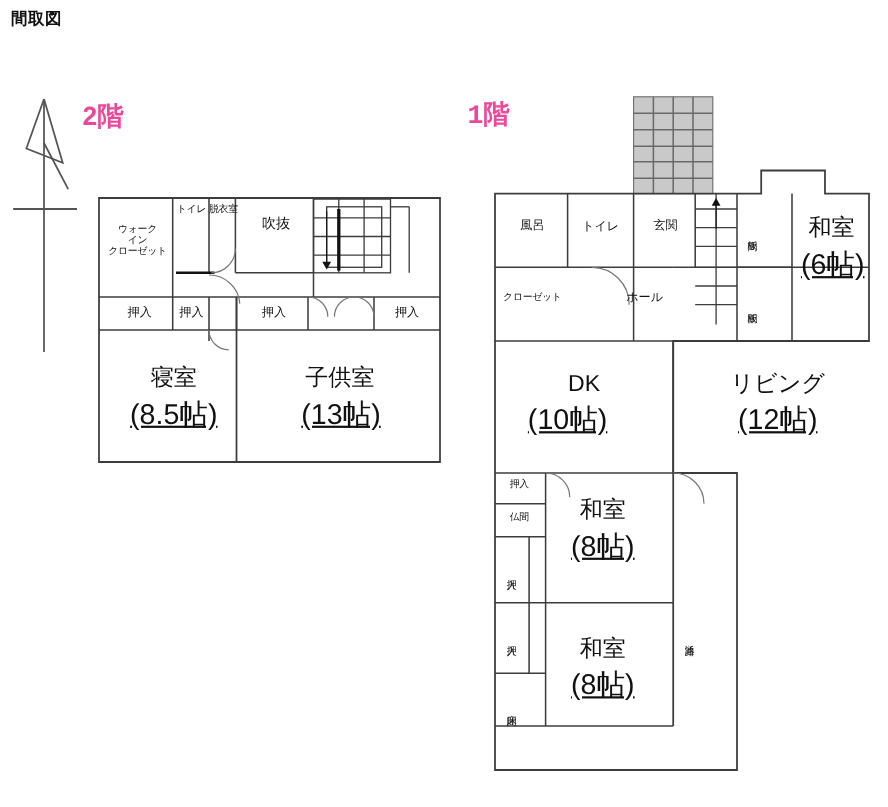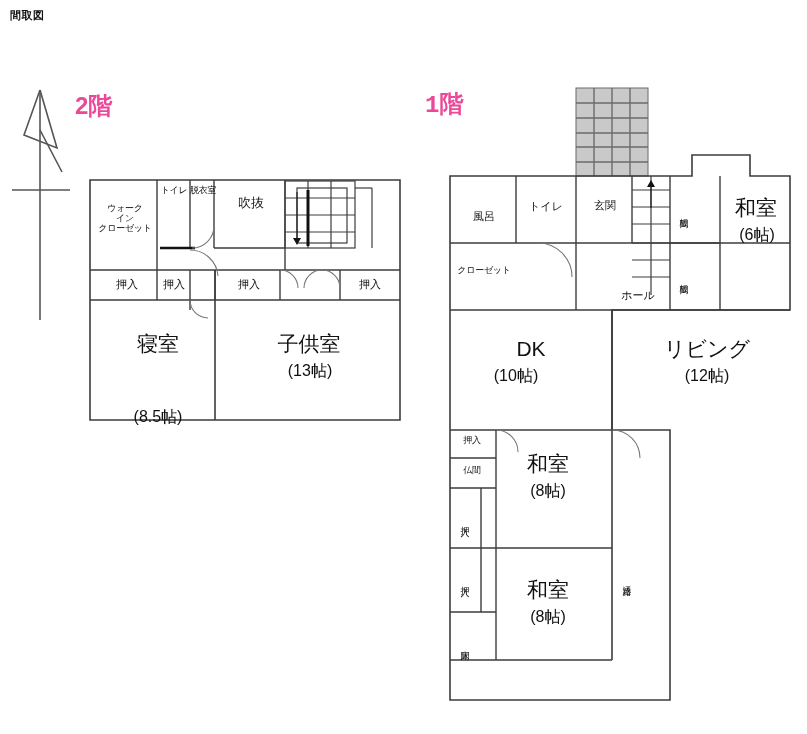--- a/index.html
+++ b/index.html
@@ -12,21 +12,21 @@
     height: 734px;
     position: relative;
     font-family: "Liberation Sans", "DejaVu Sans", sans-serif;
     color: #1a1a1a;
     overflow: hidden;
   }
   #page-title {
     position: absolute;
     left: 10px;
     top: 8px;
-    font-size: 11px;
+    font-size: 15px;
     font-weight: bold;
     letter-spacing: 0.5px;
     color: #111;
   }
   .floor-caption {
     position: absolute;
     font-size: 24px;
     font-weight: bold;
     color: #ec4899;
   }
@@ -44,21 +44,21 @@
     position: absolute;
     text-align: center;
     color: #111;
     line-height: 1.12;
     white-space: pre;
     pointer-events: none;
   }
   .lbl-xs  { font-size: 9px;  letter-spacing: -0.3px; }
   .lbl-sm  { font-size: 11px; }
   .lbl-md  { font-size: 13px; }
-  .lbl-lg  { font-size: 16px; }
+  .lbl-lg  { font-size: 26px; text-decoration: underline; }
   .lbl-xl  { font-size: 21px; text-align: center; }
   .vert {
     writing-mode: vertical-rl;
     text-orientation: upright;
     letter-spacing: 1px;
   }
 </style>
 </head>
 <body>
 
@@ -219,30 +219,30 @@
 <div class="lbl lbl-xs" style="left:158px; top:185px; width:32px;">トイレ</div>
 <div class="lbl lbl-xs" style="left:190px; top:185px; width:26px;">脱衣室</div>
 <div class="lbl lbl-md" style="left:216px; top:196px; width:70px;">吹抜</div>
 
 <div class="lbl lbl-sm" style="left:100px; top:278px; width:54px;">押入</div>
 <div class="lbl lbl-sm" style="left:157px; top:278px; width:34px;">押入</div>
 <div class="lbl lbl-sm" style="left:220px; top:278px; width:58px;">押入</div>
 <div class="lbl lbl-sm" style="left:343px; top:278px; width:54px;">押入</div>
 
 <div class="lbl lbl-xl" style="left:104px; top:332px; width:108px;">寝室</div>
-<div class="lbl lbl-lg" style="left:96px; top:362px; width:124px;margin-top:46px;">(8.5帖)</div>
+<div class="lbl lbl-lg" style="left:96px; top:362px; width:124px;">(8.5帖)</div>
 
 <div class="lbl lbl-xl" style="left:244px; top:332px; width:130px;">子供室</div>
 <div class="lbl lbl-lg" style="left:248px; top:362px; width:124px;">(13帖)</div>
 
-<div class="lbl lbl-sm" style="left:456px; top:199px; width:56px;margin-top:11px;">風呂</div>
+<div class="lbl lbl-sm" style="left:456px; top:199px; width:56px;">風呂</div>
 <div class="lbl lbl-sm" style="left:520px; top:200px; width:52px;">トイレ</div>
 <div class="lbl lbl-xs" style="left:450px; top:265px; width:68px;">クローゼット</div>
 <div class="lbl lbl-sm" style="left:580px; top:199px; width:50px;">玄関</div>
-<div class="lbl lbl-sm" style="left:612px; top:265px; width:52px;margin-top:24px;">ホール</div>
+<div class="lbl lbl-sm" style="left:560px; top:265px; width:52px;">ホール</div>
 
 <div class="lbl lbl-xs vert" style="left:679px; top:192px; height:40px;">板間</div>
 <div class="lbl lbl-xs vert" style="left:679px; top:258px; height:40px;">板間</div>
 
 <div class="lbl lbl-xl" style="left:723px; top:196px; width:66px;">和室</div>
 <div class="lbl lbl-lg" style="left:718px; top:226px; width:78px;">(6帖)</div>
 
 <div class="lbl lbl-xl" style="left:496px; top:337px; width:70px;">DK</div>
 <div class="lbl lbl-lg" style="left:468px; top:367px; width:96px;">(10帖)</div>
 

